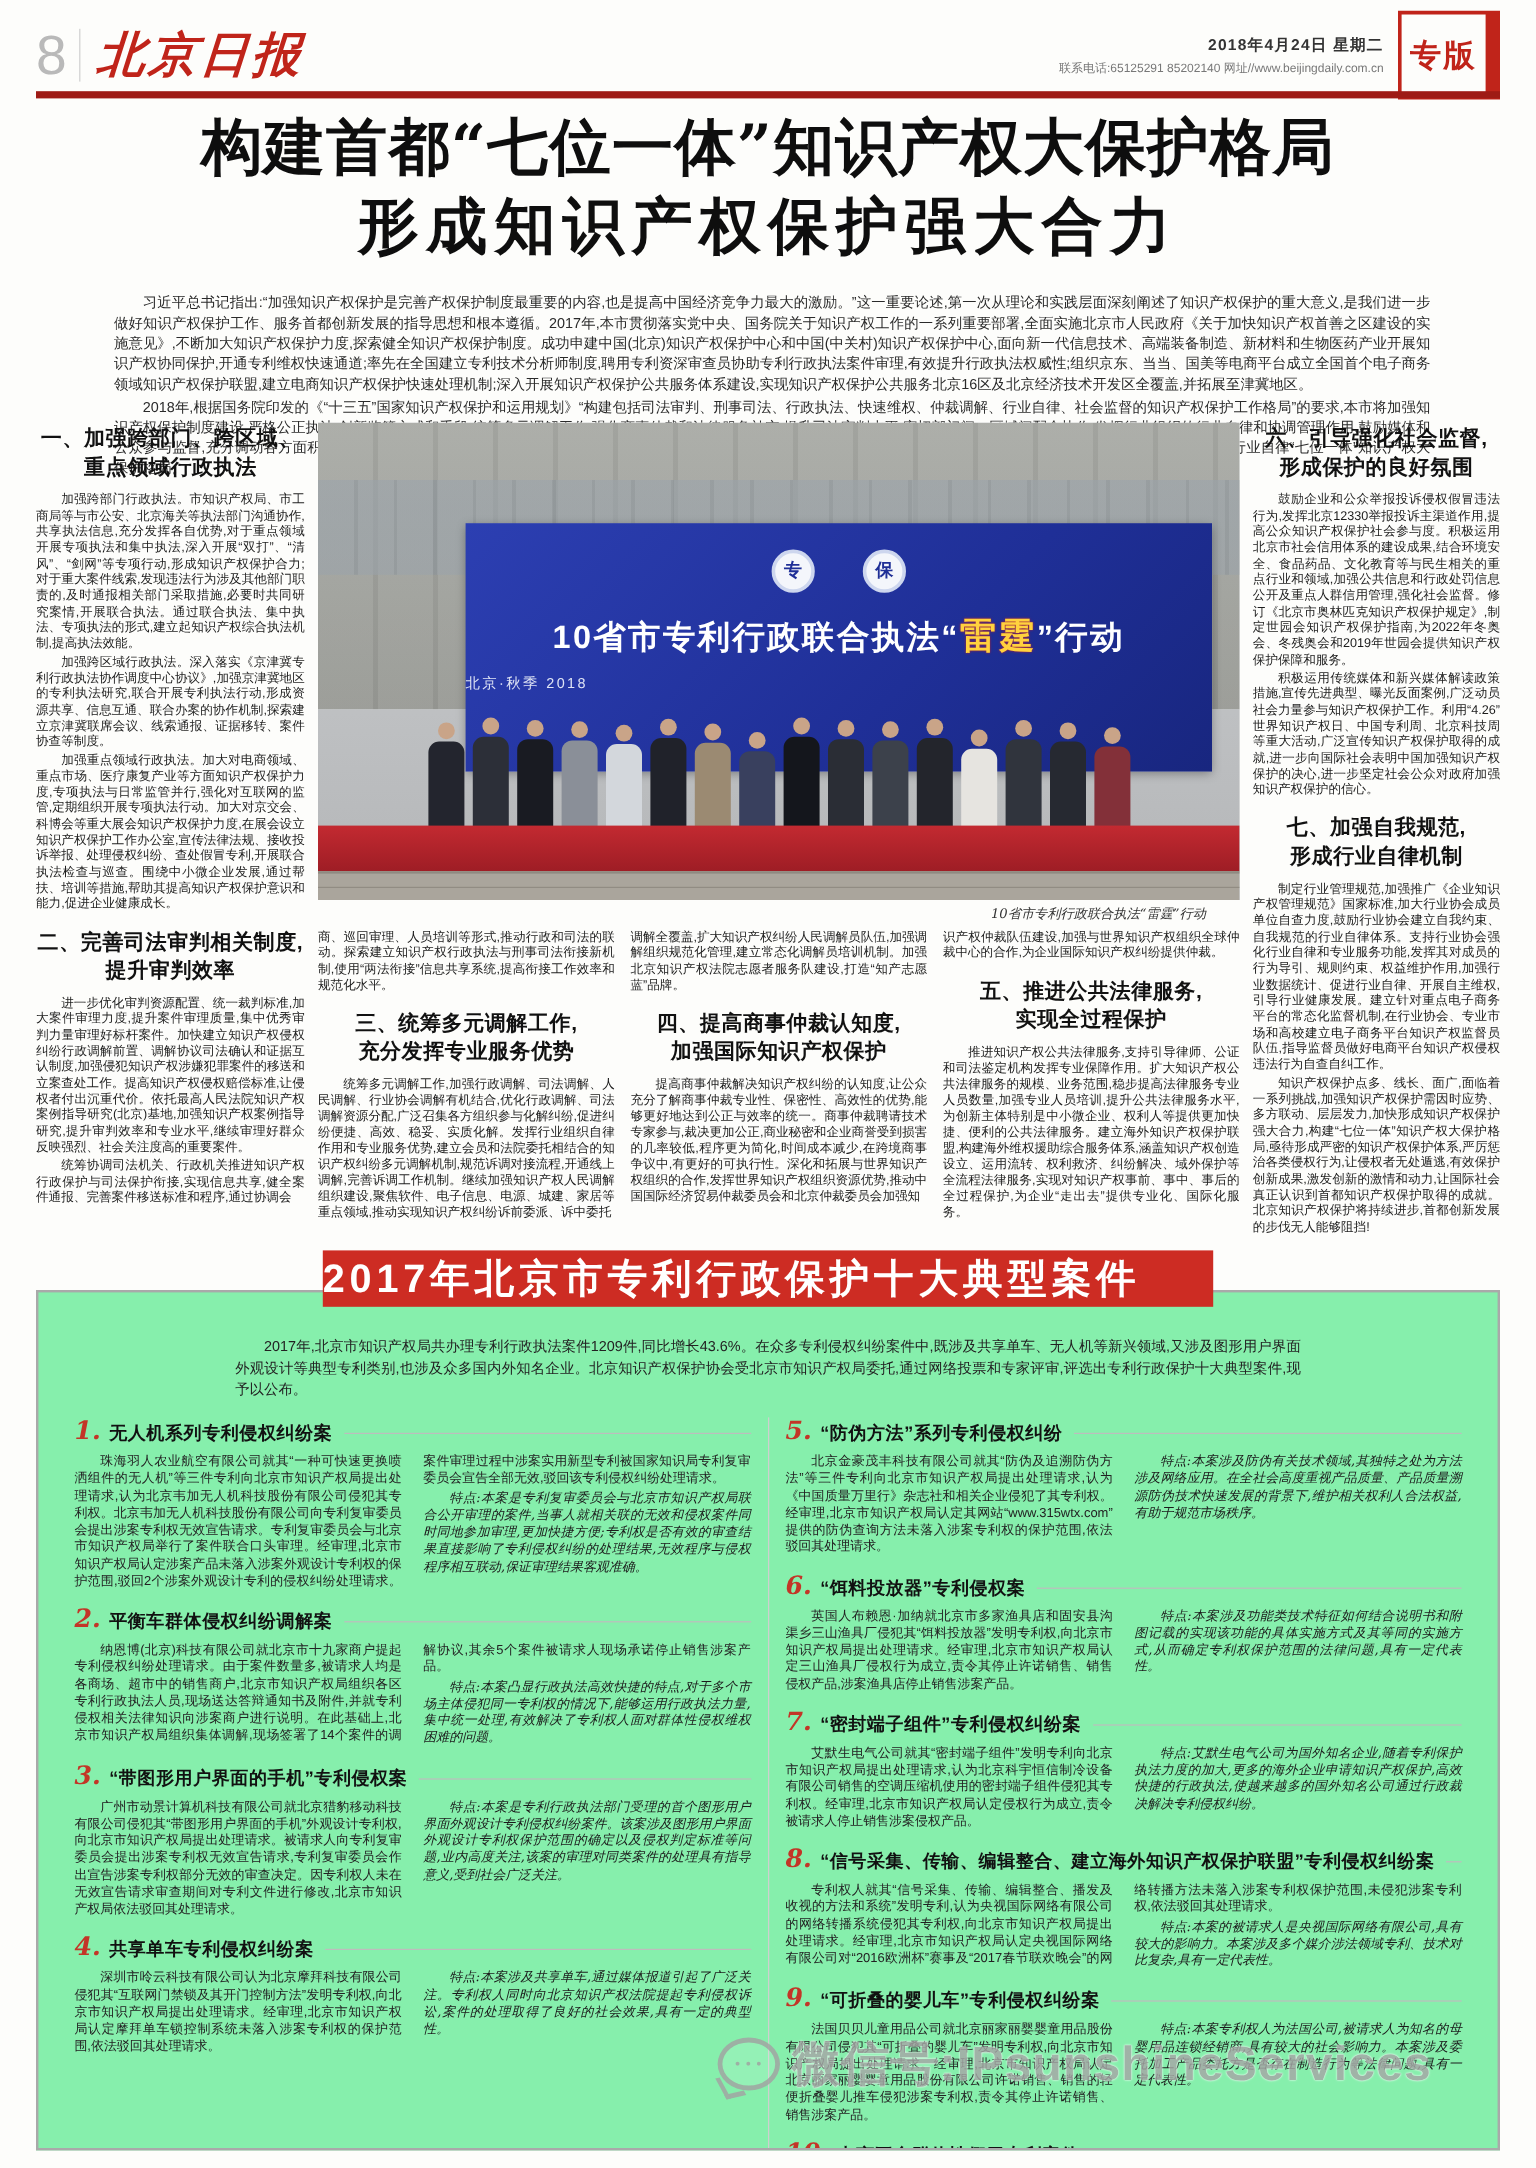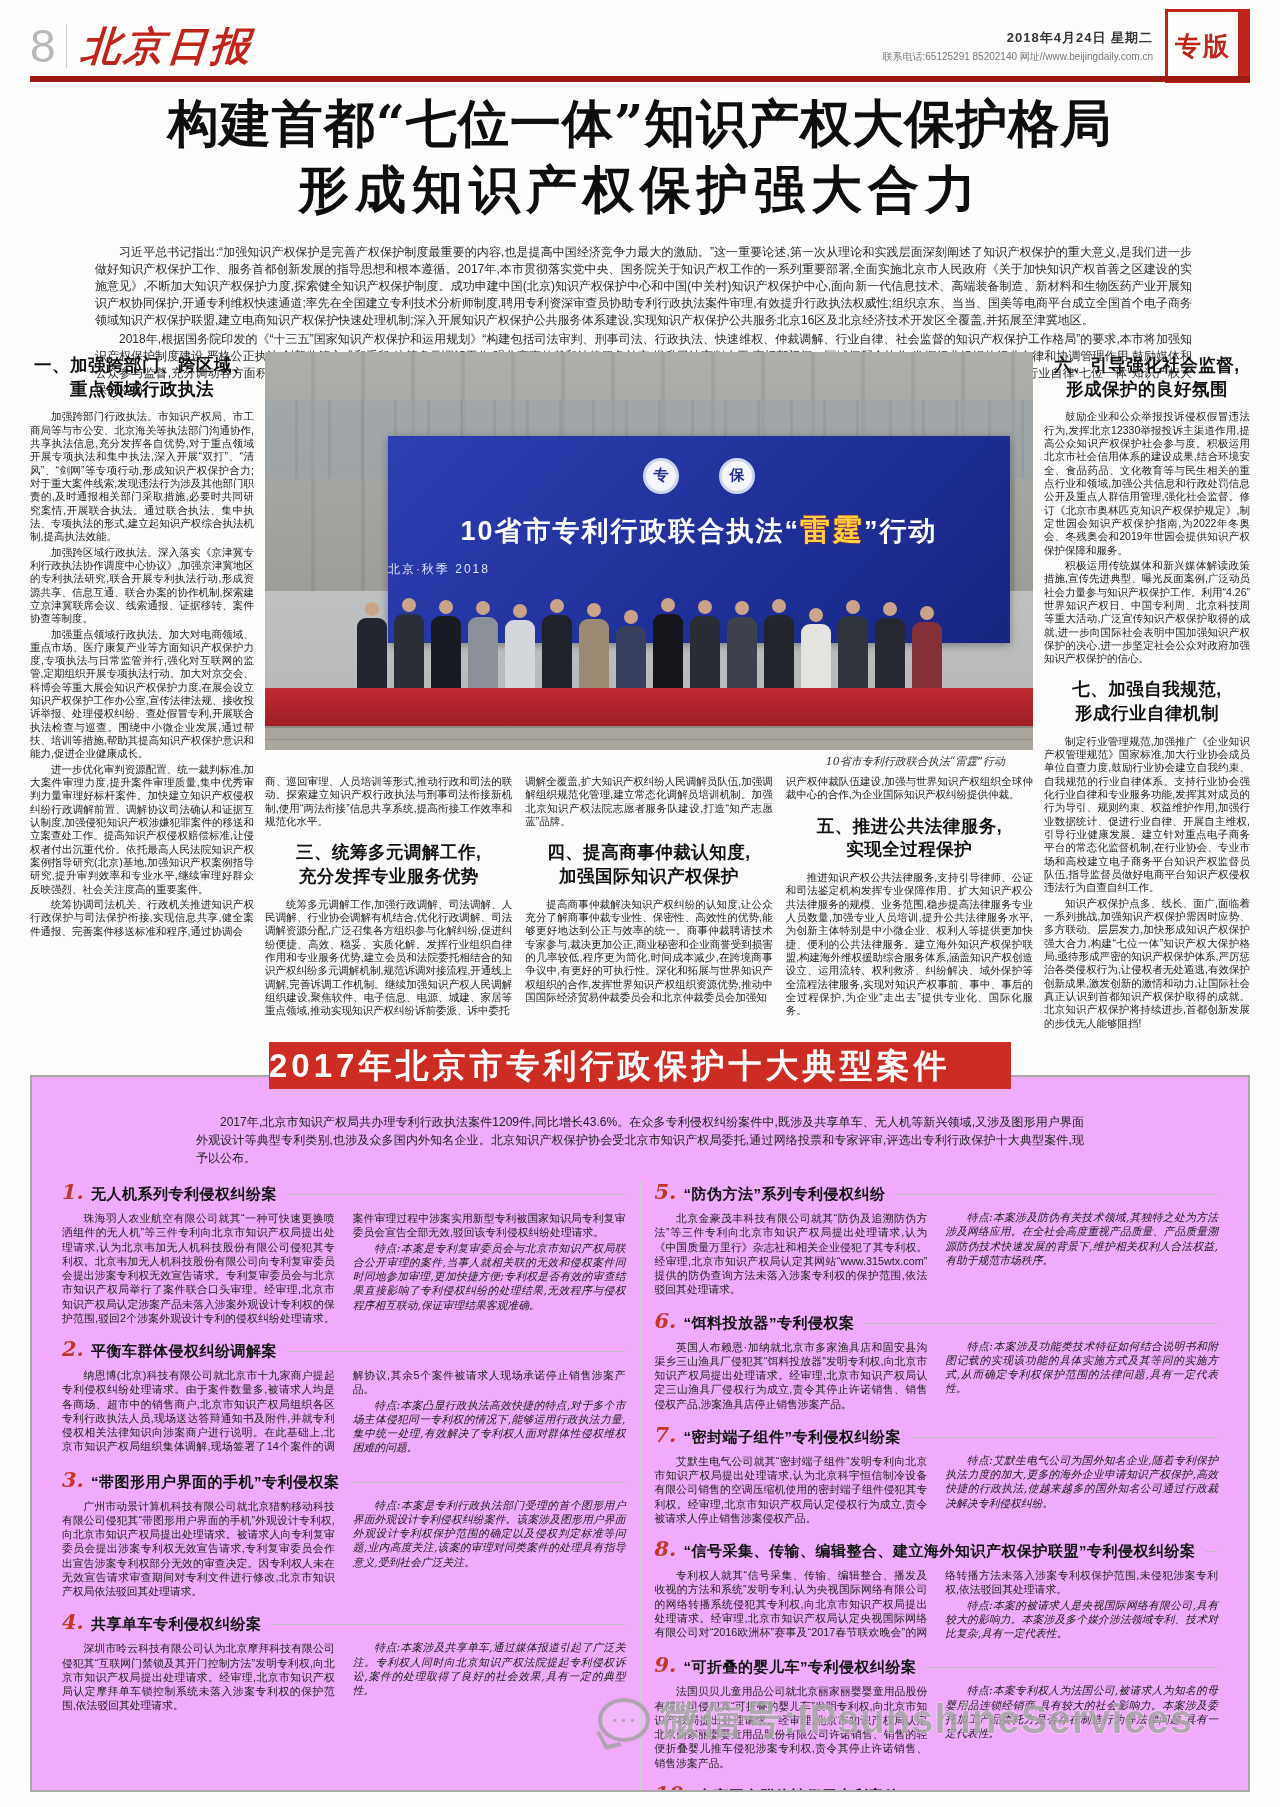--- a/index.html
+++ b/index.html
@@ -81,21 +81,21 @@
              font-size:11px; color:#333; margin:4px 28px 6px 0; }
   .mid-cols { display:flex; gap:13px; flex:1; overflow:hidden; }
   .mid-cols .ncol { flex:1; }
 
   
   .cases { position:absolute; top:1042px; left:30px; right:30px; height:755px; }
   .case-banner { position:relative; z-index:2; width:742px; margin:0 auto; height:47px;
                  background:#cd2c23; color:#fff; font-size:33px;
                  font-weight:900; letter-spacing:4px; line-height:47px; }
   .case-box { position:relative; margin-top:-14px; border:2px solid #a9a9a9; height:717px;
-              padding:36px 16px 10px; overflow:hidden; background:#f0abfc; }
+              padding:36px 16px 10px; overflow:hidden; background:#86efac; }
   .case-intro { font-size:12px; line-height:1.5; text-align:justify; margin:0 148px 14px;
                 color:#222; }
   .case-intro p { text-indent:2em; }
   .case-groups { display:flex; height:640px; overflow:hidden; }
   .group { flex:1; padding:0 14px; overflow:hidden; }
   .group + .group { border-left:1px solid #cfcfcf; }
   .case { margin-bottom:13px; }
   .case-title { display:flex; align-items:baseline; margin-bottom:7px; }
   .case-num { font-family:"DejaVu Serif", serif; font-style:italic; font-weight:900;
               color:#c33527; font-size:21px; margin-right:7px; line-height:1; }
@@ -152,20 +152,23 @@
 
   <div class="main">
 
     <div class="ncol col-left">
       <div class="sec-h">
         <span>一、加强跨部门、跨区域、</span><br><span>重点领域行政执法</span>
       </div>
       <p>加强跨部门行政执法。市知识产权局、市工商局等与市公安、北京海关等执法部门沟通协作,共享执法信息,充分发挥各自优势,对于重点领域开展专项执法和集中执法,深入开展“双打”、“清风”、“剑网”等专项行动,形成知识产权保护合力;对于重大案件线索,发现违法行为涉及其他部门职责的,及时通报相关部门采取措施,必要时共同研究案情,开展联合执法。通过联合执法、集中执法、专项执法的形式,建立起知识产权综合执法机制,提高执法效能。</p>
       <p>加强跨区域行政执法。深入落实《京津冀专利行政执法协作调度中心协议》,加强京津冀地区的专利执法研究,联合开展专利执法行动,形成资源共享、信息互通、联合办案的协作机制,探索建立京津冀联席会议、线索通报、证据移转、案件协查等制度。</p>
       <p>加强重点领域行政执法。加大对电商领域、重点市场、医疗康复产业等方面知识产权保护力度,专项执法与日常监管并行,强化对互联网的监管,定期组织开展专项执法行动。加大对京交会、科博会等重大展会知识产权保护力度,在展会设立知识产权保护工作办公室,宣传法律法规、接收投诉举报、处理侵权纠纷、查处假冒专利,开展联合执法检查与巡查。围绕中小微企业发展,通过帮扶、培训等措施,帮助其提高知识产权保护意识和能力,促进企业健康成长。</p>
+      <div class="sec-h">
+        <span>二、完善司法审判相关制度,</span><br><span>提升审判效率</span>
+      </div>
       <p>进一步优化审判资源配置、统一裁判标准,加大案件审理力度,提升案件审理质量,集中优秀审判力量审理好标杆案件。加快建立知识产权侵权纠纷行政调解前置、调解协议司法确认和证据互认制度,加强侵犯知识产权涉嫌犯罪案件的移送和立案查处工作。提高知识产权侵权赔偿标准,让侵权者付出沉重代价。依托最高人民法院知识产权案例指导研究(北京)基地,加强知识产权案例指导研究,提升审判效率和专业水平,继续审理好群众反映强烈、社会关注度高的重要案件。</p>
       <p>统筹协调司法机关、行政机关推进知识产权行政保护与司法保护衔接,实现信息共享,健全案件通报、完善案件移送标准和程序,通过协调会</p>
     </div>
 
     <div class="mid">
 
       <div class="photo">
         <div class="facade"></div>
         <div class="glass"></div>
         <div class="banner">

